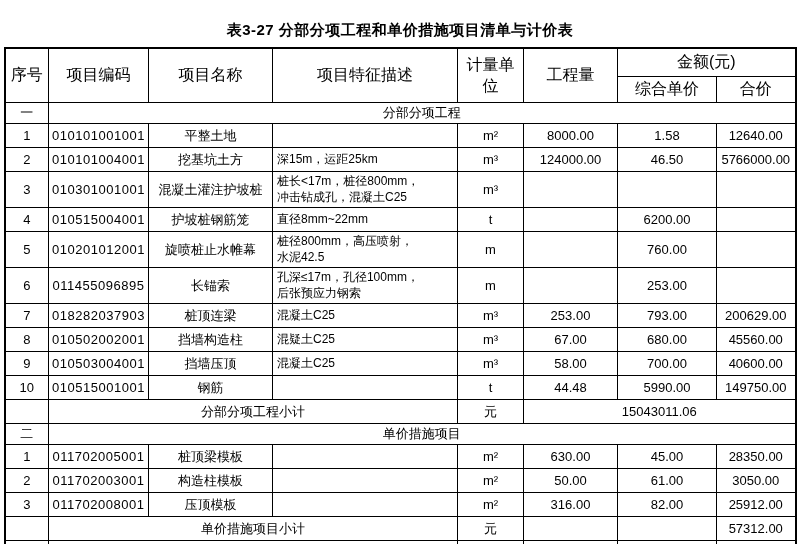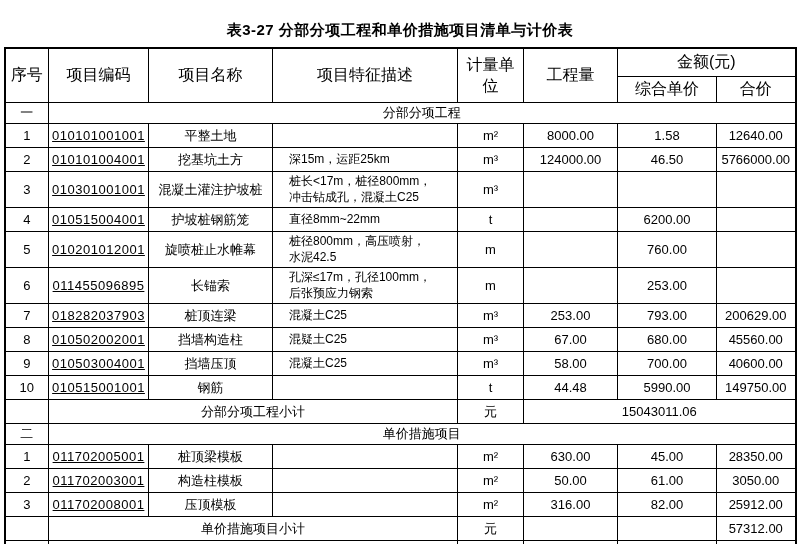--- a/index.html
+++ b/index.html
@@ -35,23 +35,23 @@
   tr.hdr1 td, tr.hdr1 th{height:25px;}
   tr.hdr2 td, tr.hdr2 th{height:23px;text-align:center;}
   tr.rsec  td{height:18px;}
   tr.rstd  td{height:21px;}
   tr.rtall td{height:33px;}
   td.desc{
     text-align:left;
     white-space:pre-line;
     font-size:12px;
     line-height:1.3;
-    padding-left:16px;
-  }
-  td.code{letter-spacing:0.5px;text-decoration:underline;}
+    padding-left:4px;
+  }
+  td.code{letter-spacing:0.5px;}
 </style>
 </head>
 <body>
 
 <div class="page-title">表3-27  分部分项工程和单价措施项目清单与计价表</div>
 
 <table class="main">
   <colgroup>
     <col style="width:44px">
       <col style="width:100px">

